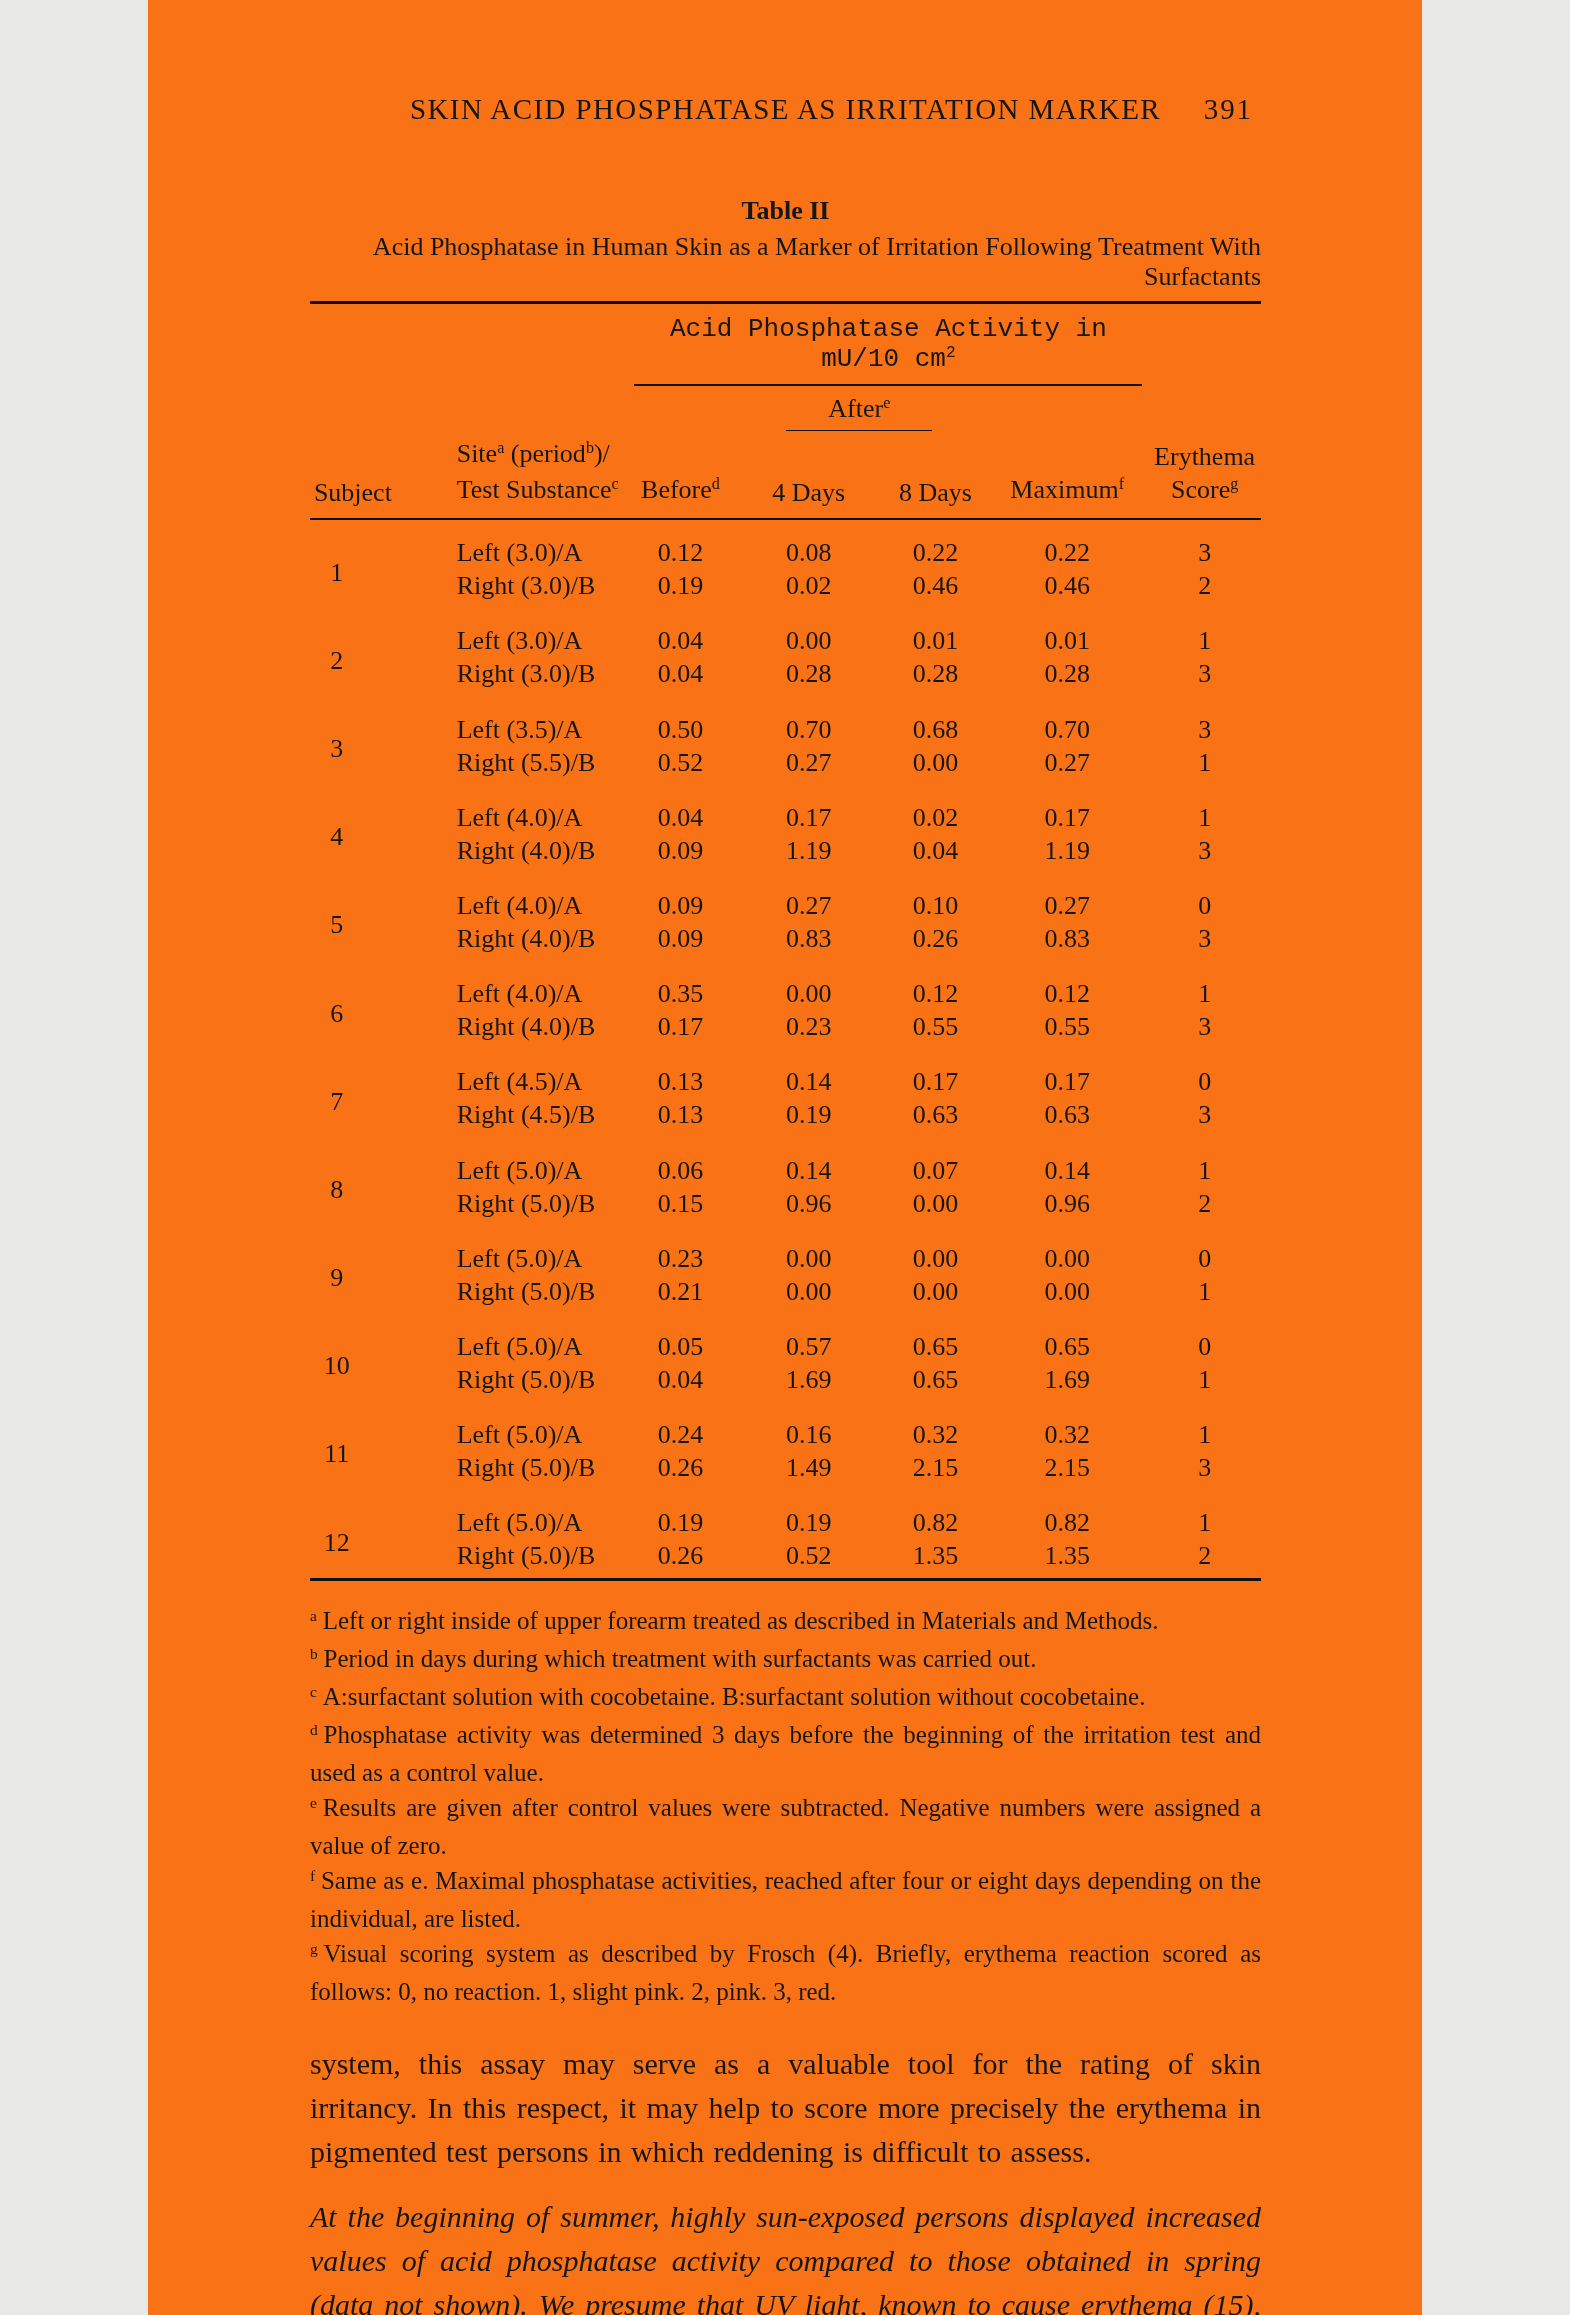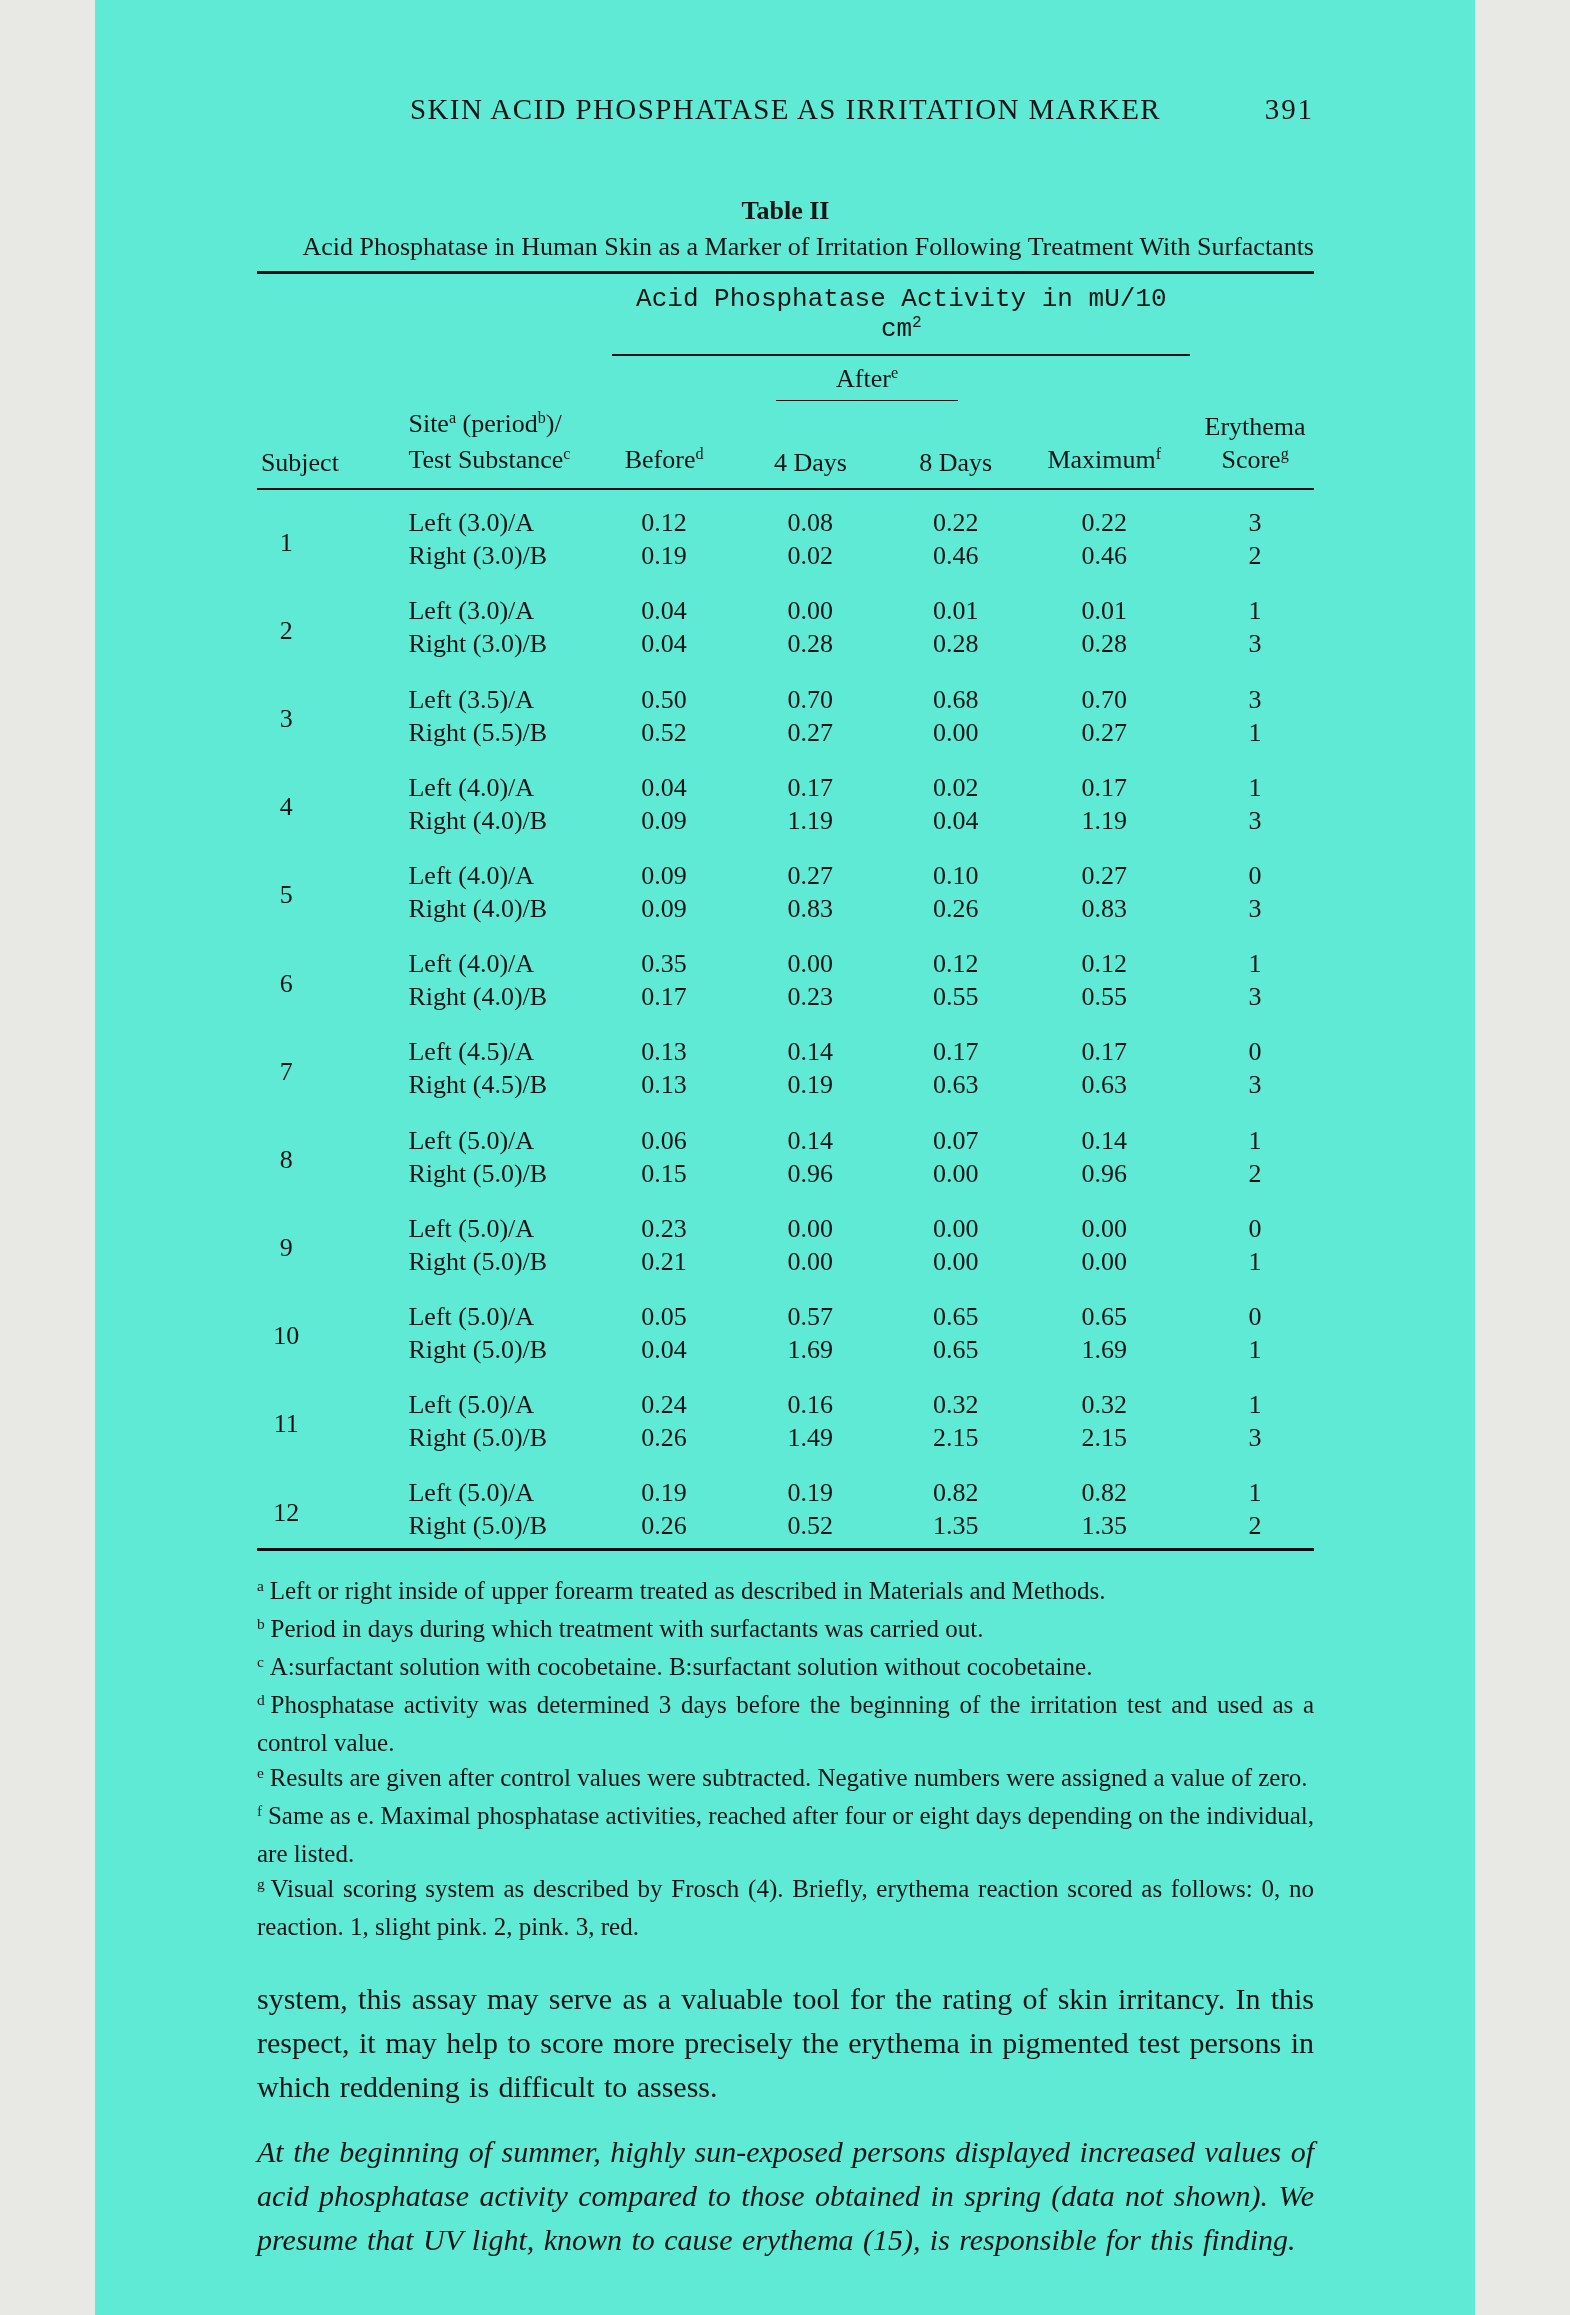--- a/index.html
+++ b/index.html
@@ -1,37 +1,37 @@
 <!DOCTYPE html>
 <html><head>
 <meta charset="utf-8">
 <style>
   * { margin: 0; padding: 0; box-sizing: border-box; }
   html, body { background: #e8e8e4; }
   .page {
     position: relative;
-    width: 1380px;
+    width: 1274px;
     height: 2315px;
     margin: 0 auto;
-    background: #5eead4;
+    background: #f97316;
     color: #161616;
     font-family: "Liberation Serif", "DejaVu Serif", serif;
     padding: 93px 161px 0 162px;
   }
   
   .page-header {
     position: relative;
     text-align: center;
     font-size: 29px;
     letter-spacing: 1.4px;
     height: 39px;
   }
   .page-number {
     position: absolute;
-    right: 0; top: 0;
+    right: 8px; top: 0;
     letter-spacing: 1.9px;
   }
   
   .table-label {
     margin-top: 64px;
     text-align: center;
     font-size: 26px;
     font-weight: bold;
   }
   .table-caption {

